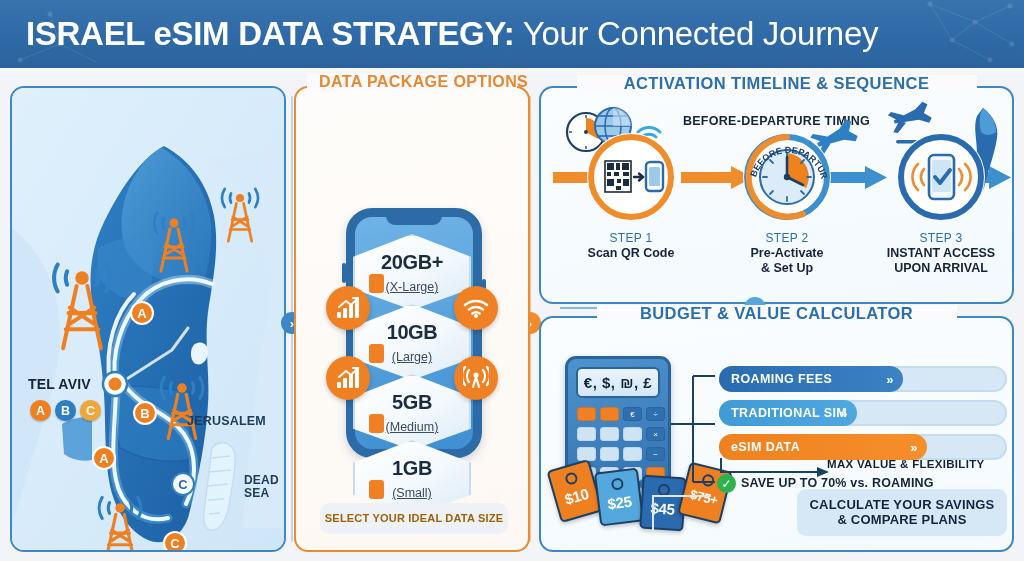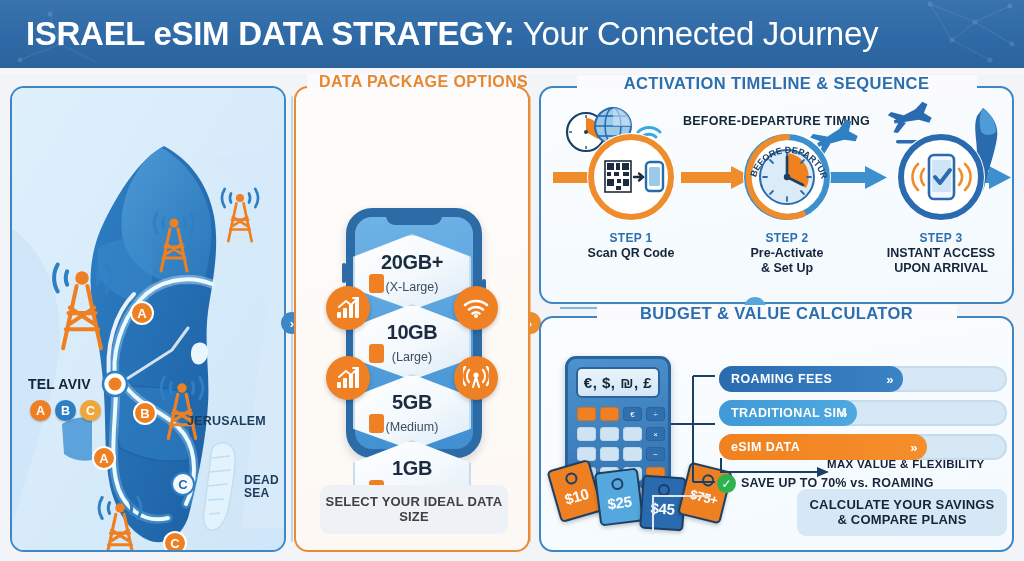--- a/index.html
+++ b/index.html
@@ -90,31 +90,31 @@
     clip-path:polygon(50% 0%, 100% 30%, 100% 72%, 50% 100%, 0% 72%, 0% 30%);
     box-shadow:0 3px 6px rgba(30,70,110,.18);
   }
   .cube .chip{
     position:absolute; left:16px; top:40px; width:15px; height:19px;
     background:#f08024; border-radius:3px;
   }
   .cube .sz{ position:absolute; left:0; right:0; top:17px; text-align:center;
     font-size:20px; font-weight:bold; color:#1b2b40; letter-spacing:-.4px; }
   .cube .tier{ position:absolute; left:0; right:0; top:46px; text-align:center;
-    font-size:12.5px; color:#3b4b60; }
+    font-size:12.5px; color:#3b4b60;text-decoration:underline; }
   .bubble{
     position:absolute; width:44px; height:44px; border-radius:50%;
     background:#f08024; display:flex; align-items:center; justify-content:center;
     box-shadow:0 2px 5px rgba(0,0,0,.2);
   }
   .bubble:after{ content:""; position:absolute; width:0; height:0; }
   #packages-cta{
     position:absolute; left:24px; bottom:16px; width:188px; padding:9px 4px;
     background:#eef2f7; border-radius:9px; text-align:center;
-    font-size:13px; font-weight:bold; color:#404040; line-height:1.2; letter-spacing:.2px;
+    font-size:11px; font-weight:bold; color:#a16207; line-height:1.2; letter-spacing:.2px;
   }
 
   
   .colchev{
     position:absolute; width:22px; height:22px; border-radius:50%;
     display:flex; align-items:center; justify-content:center;
     font-size:13px; font-weight:bold; color:#fff;
   }
   #chev-left{ left:281px; top:312px; background:#3e87c6; }
   #chev-right{ left:519px; top:312px; background:#ef8c2c; }
@@ -130,21 +130,21 @@
   #timeline-sub{
     position:absolute; left:0; right:0; top:26px; text-align:center;
     font-size:12.5px; font-weight:bold; color:#16243a; letter-spacing:.3px;
   }
   .step{ position:absolute; text-align:center; }
   .step .node{
     position:absolute; left:50%; transform:translateX(-50%); top:0;
     width:88px; height:88px; border-radius:50%; background:#ffffff;
   }
   .step .lbl{ position:absolute; left:50%; transform:translateX(-50%); top:98px;
-    width:160px; font-size:12px; font-weight:bold; color:#2b6fb0; letter-spacing:.3px; }
+    width:160px; font-size:12px; font-weight:normal; color:#2b6fb0; letter-spacing:.3px; }
   .step .desc{ position:absolute; left:50%; transform:translateX(-50%); top:113px;
     width:170px; font-size:12.5px; font-weight:bold; color:#16243a; line-height:1.18; }
 
   
   #panel-budget{ left:539px; top:316px; width:475px; height:236px;
     background:linear-gradient(170deg,#fafdff 0%,#f4faff 100%); }
   #budget-title{ font-size:16.5px; width:360px; }
   #calc{
     position:absolute; left:24px; top:38px; width:106px; height:152px;
     background:linear-gradient(165deg,#4d93cd 0%,#2f6fae 100%);

